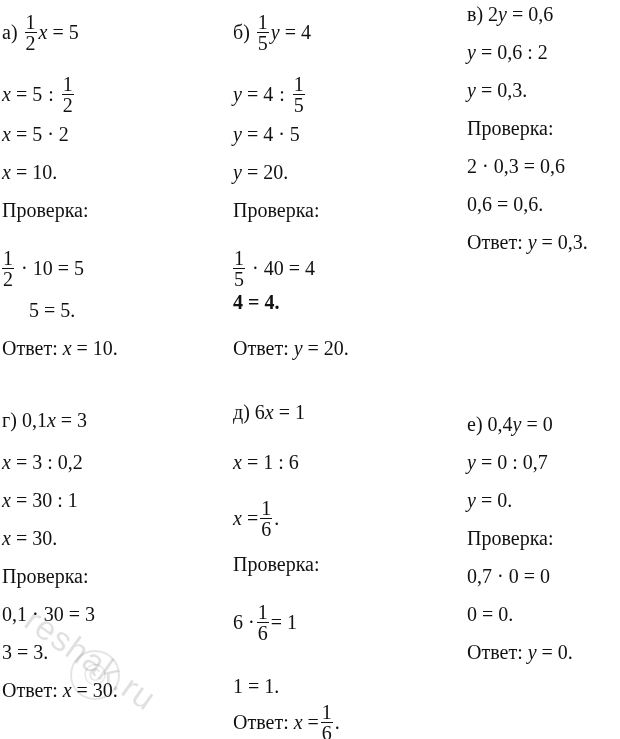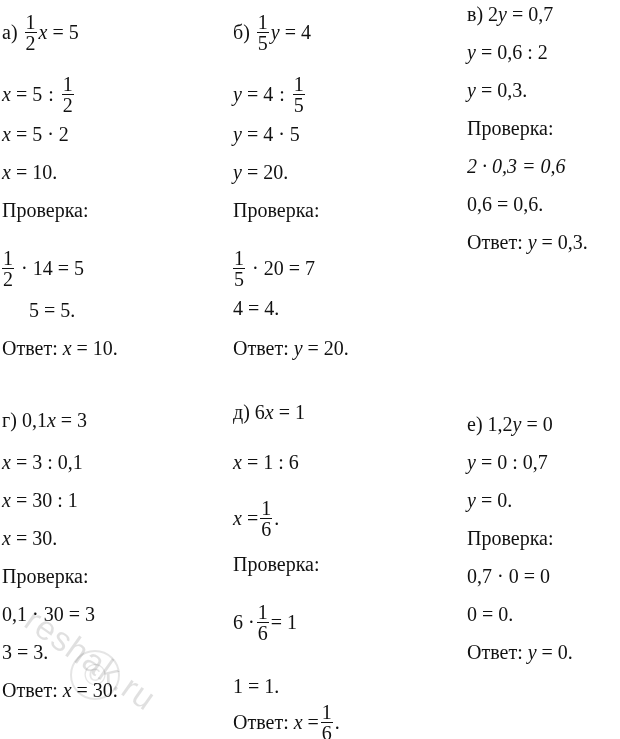--- a/index.html
+++ b/index.html
@@ -45,21 +45,21 @@
   </div>
   <div class="line" style="top:160px;">
     <span class="it">x</span> <span>= 10.</span>
   </div>
   <div class="line" style="top:198px;">Проверка:</div>
   <div class="line" style="top:250px;">
     <span class="frac" style="margin-left:0;">
         <span class="num">1</span>
         <span class="den">2</span>
       </span>
-    <span>· 14 = 5</span>
+    <span>· 10 = 5</span>
   </div>
   <div class="line" style="top:298px;margin-left:27px;">5 = 5.</div>
   <div class="line" style="top:336px;">
     <span>Ответ:</span> <span class="it">x</span> <span>= 10.</span>
   </div>
 </div>
 
 <div class="col" style="left:233px; top:0;">
   <div class="line" style="top:14px;">
     <span>б)</span>
@@ -80,52 +80,52 @@
   </div>
   <div class="line" style="top:160px;">
     <span class="it">y</span> <span>= 20.</span>
   </div>
   <div class="line" style="top:198px;">Проверка:</div>
   <div class="line" style="top:250px;">
     <span class="frac" style="margin-left:0;">
         <span class="num">1</span>
         <span class="den">5</span>
       </span>
-    <span>· 20 = 7</span>
+    <span>· 40 = 4</span>
   </div>
-  <div class="line" style="top:296px;">4 = 4.</div>
+  <div class="line" style="top:290px;font-weight:bold;">4 = 4.</div>
   <div class="line" style="top:336px;">
     <span>Ответ:</span> <span class="it">y</span> <span>= 20.</span>
   </div>
 </div>
 
 <div class="col" style="left:467px; top:0;">
   <div class="line" style="top:2px;">
-    <span>в)</span> <span>2</span><span class="it">y</span> <span>= 0,7</span>
+    <span>в)</span> <span>2</span><span class="it">y</span> <span>= 0,6</span>
   </div>
   <div class="line" style="top:40px;">
     <span class="it">y</span> <span>= 0,6 : 2</span>
   </div>
   <div class="line" style="top:78px;">
     <span class="it">y</span> <span>= 0,3.</span>
   </div>
   <div class="line" style="top:116px;">Проверка:</div>
-  <div class="line" style="top:154px;font-style:italic;">2 · 0,3 = 0,6</div>
+  <div class="line" style="top:154px;">2 · 0,3 = 0,6</div>
   <div class="line" style="top:192px;">0,6 = 0,6.</div>
   <div class="line" style="top:230px;">
     <span>Ответ:</span> <span class="it">y</span> <span>= 0,3.</span>
   </div>
 </div>
 
 <div class="col" style="left:2px; top:0;">
   <div class="line" style="top:408px;">
     <span>г)</span> <span>0,1</span><span class="it">x</span> <span>= 3</span>
   </div>
   <div class="line" style="top:450px;">
-    <span class="it">x</span> <span>= 3 : 0,1</span>
+    <span class="it">x</span> <span>= 3 : 0,2</span>
   </div>
   <div class="line" style="top:488px;">
     <span class="it">x</span> <span>= 30 : 1</span>
   </div>
   <div class="line" style="top:526px;">
     <span class="it">x</span> <span>= 30.</span>
   </div>
   <div class="line" style="top:564px;">Проверка:</div>
   <div class="line" style="top:602px;">0,1 · 30 = 3</div>
   <div class="line" style="top:640px;">3 = 3.</div>
@@ -158,21 +158,21 @@
   <div class="line" style="top:704px;">
     <span>Ответ:</span> <span class="it">x</span> <span>=</span><span class="frac">
         <span class="num">1</span>
         <span class="den">6</span>
       </span><span>.</span>
   </div>
 </div>
 
 <div class="col" style="left:467px; top:0;">
   <div class="line" style="top:412px;">
-    <span>е)</span> <span>1,2</span><span class="it">y</span> <span>= 0</span>
+    <span>е)</span> <span>0,4</span><span class="it">y</span> <span>= 0</span>
   </div>
   <div class="line" style="top:450px;">
     <span class="it">y</span> <span>= 0 : 0,7</span>
   </div>
   <div class="line" style="top:488px;">
     <span class="it">y</span> <span>= 0.</span>
   </div>
   <div class="line" style="top:526px;">Проверка:</div>
   <div class="line" style="top:564px;">0,7 · 0 = 0</div>
   <div class="line" style="top:602px;">0 = 0.</div>

